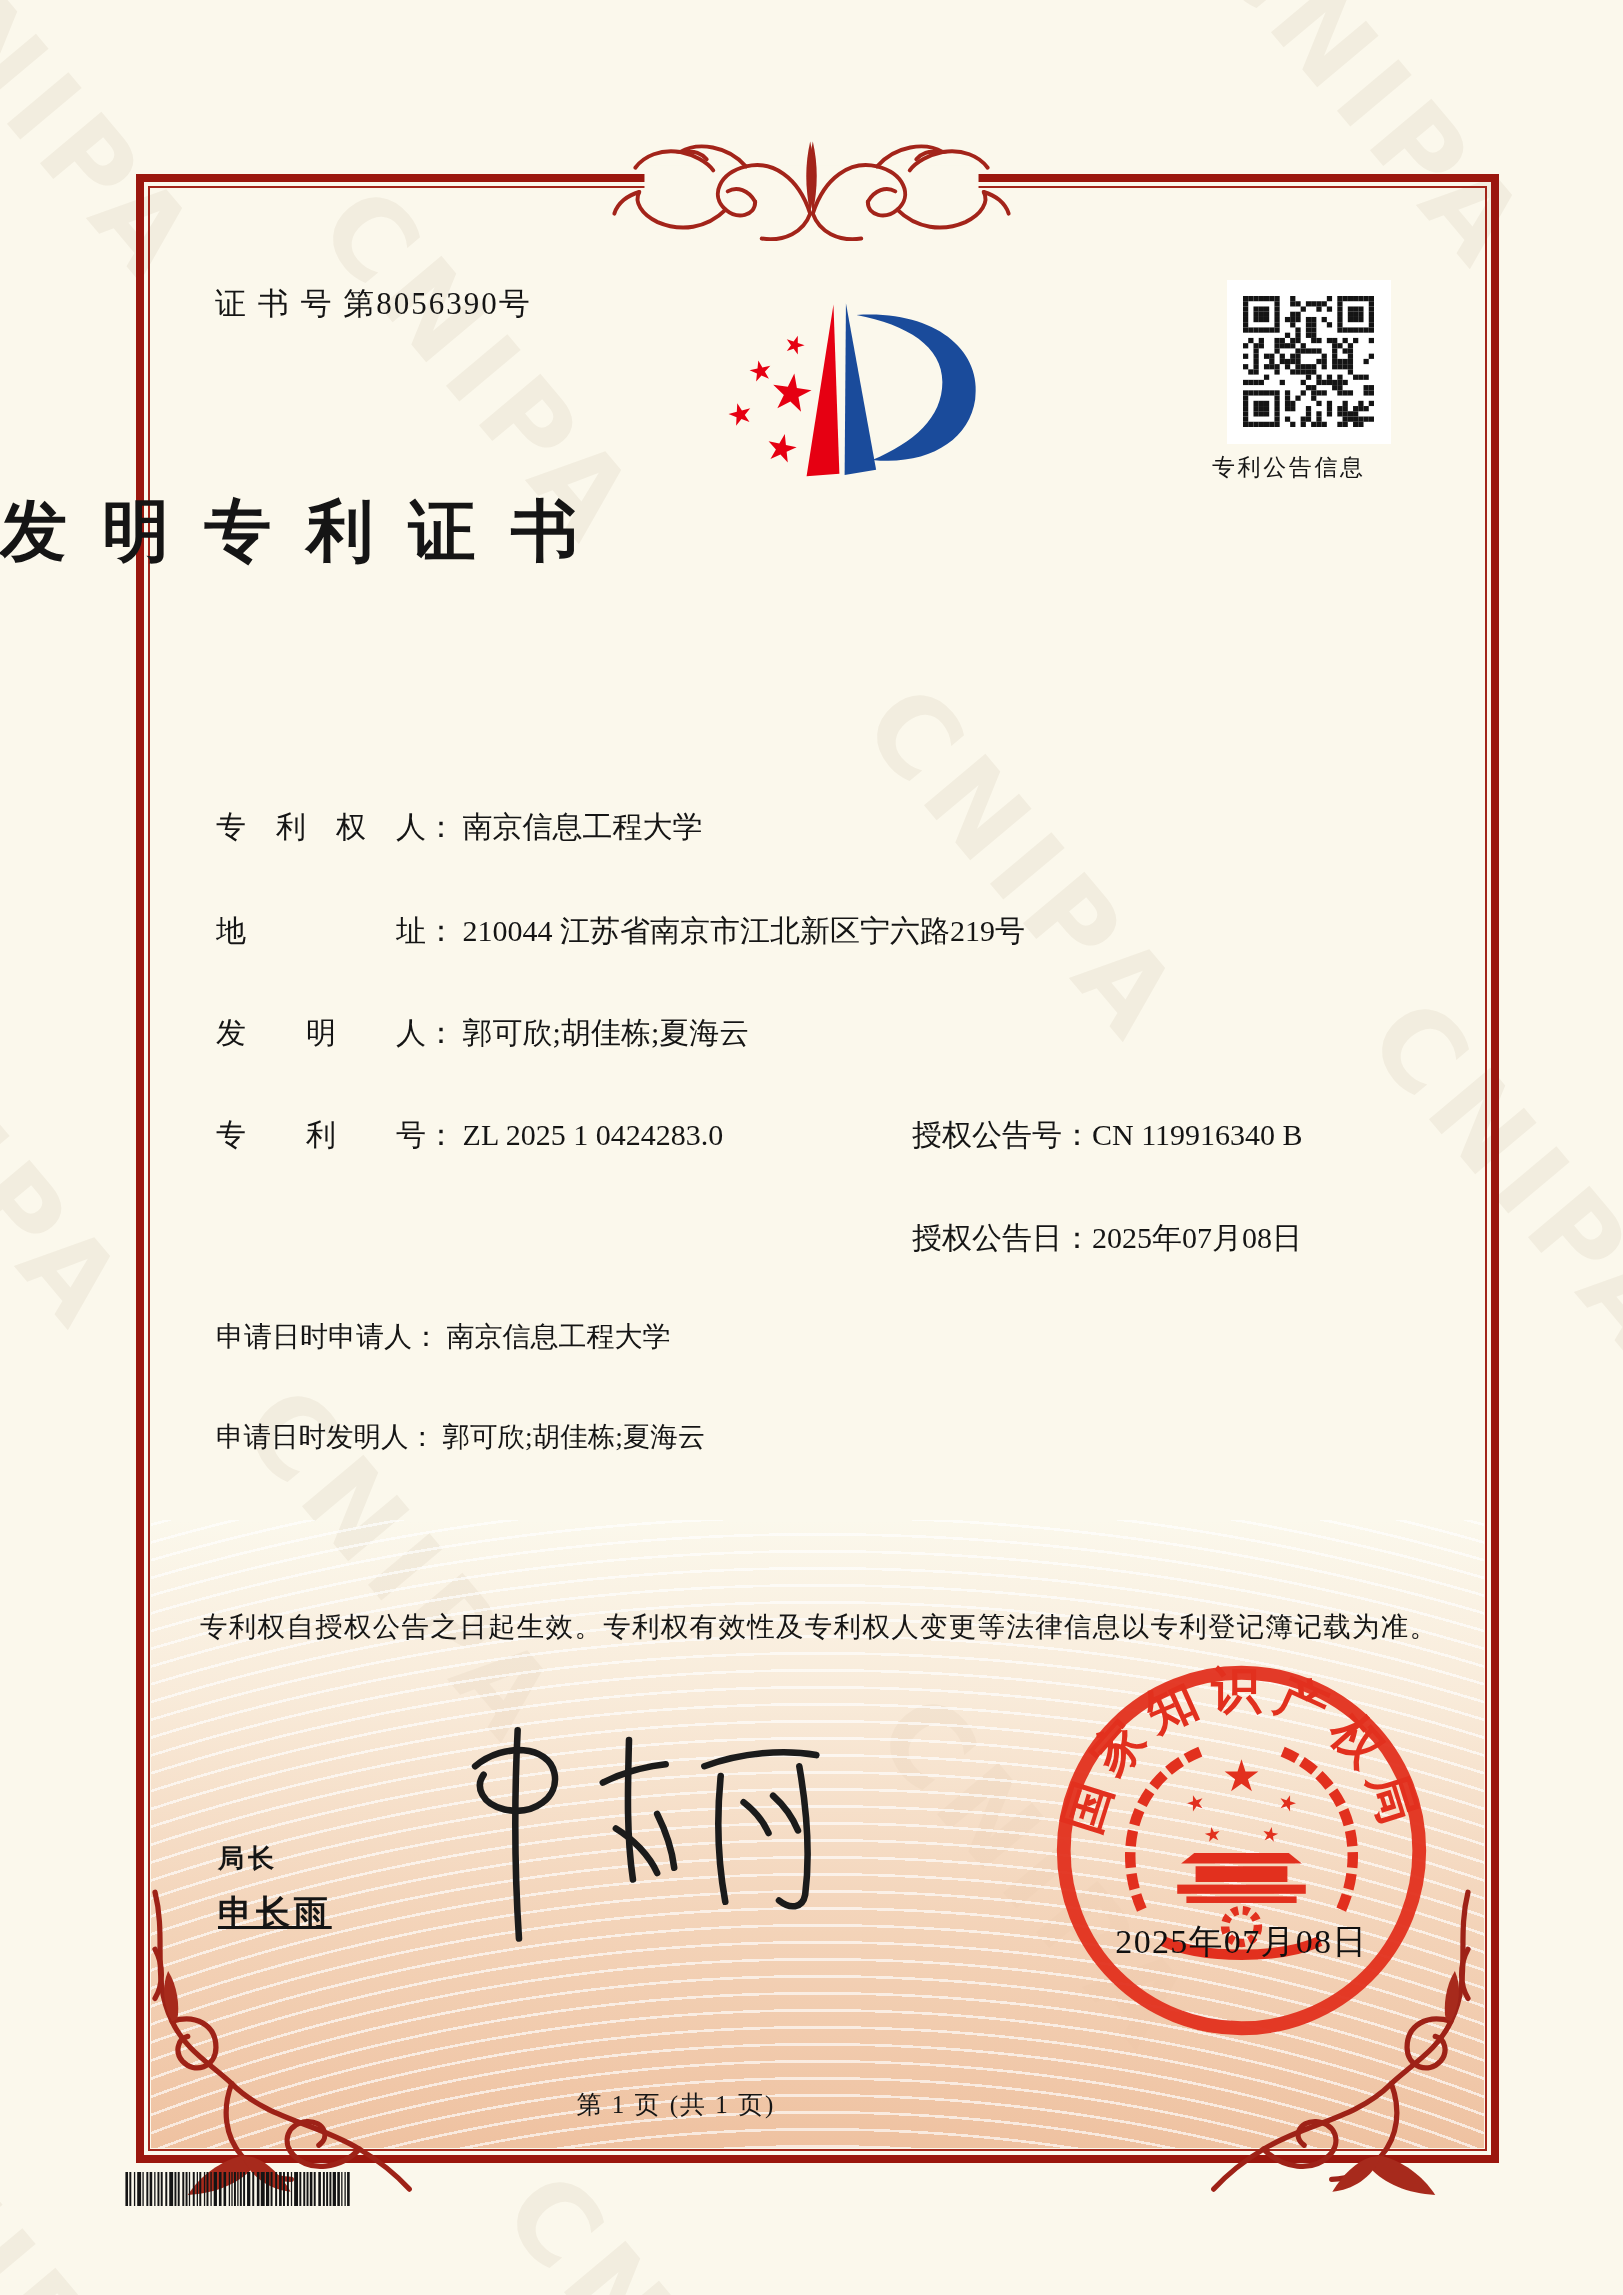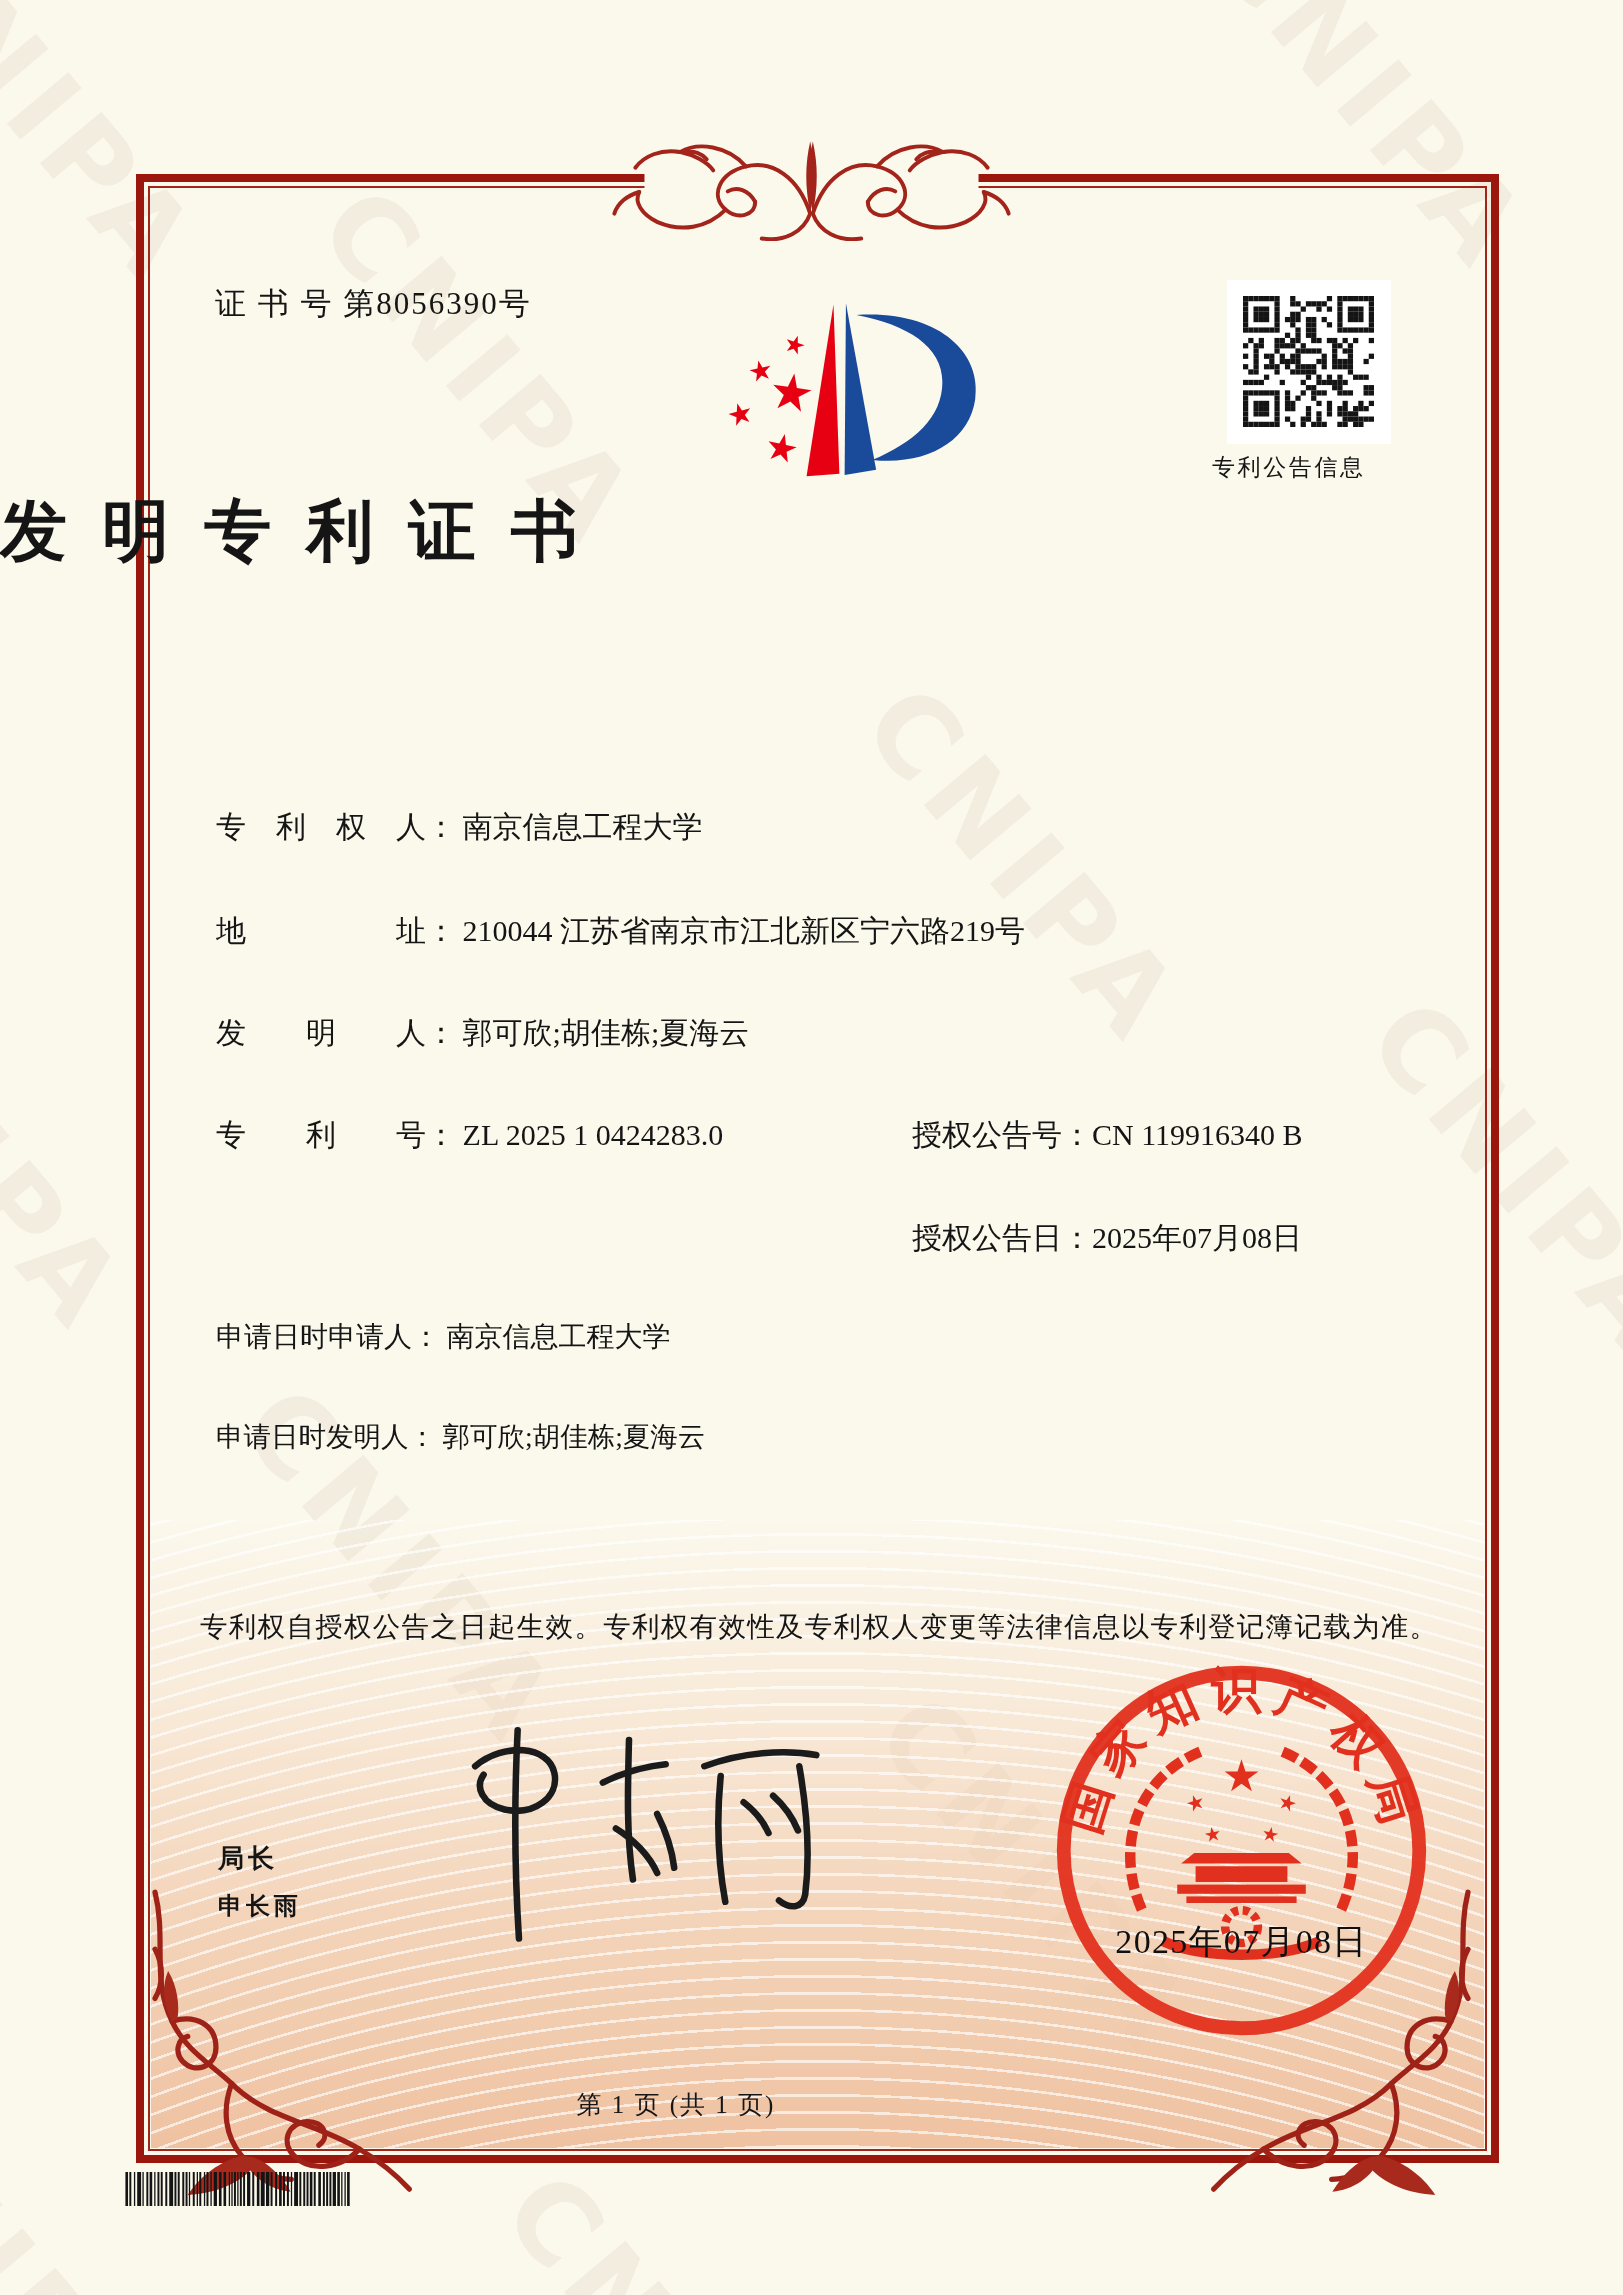--- a/index.html
+++ b/index.html
@@ -52,21 +52,21 @@
   .row .val{margin-left:6.6px;}
   .row-r{left:912px;font-size:30px;}
   .r1{top:670px}.r2{top:807px}.r3{top:911px}.r4{top:1013px}
   .r5{top:1115px}.r6{top:1218px}
   .r7{top:1318px;font-size:28px}.r8{top:1419px;font-size:27.5px}
   .statement{font-size:27.5px;letter-spacing:1.3px;}
   .st1{left:231px;top:1558px}.st2{left:200px;top:1609px}
   .sig-title{left:218px;top:1813px;font-family:"DejaVu Sans","Liberation Sans",sans-serif;
     font-weight:bold;font-size:26px;letter-spacing:3.9px;margin-top:28px;}
   .sig-name{left:218px;top:1890px;font-family:"DejaVu Sans","Liberation Sans",sans-serif;
-    font-weight:bold;font-size:24px;letter-spacing:3.9px;}
+    font-weight:bold;font-size:34px;letter-spacing:3.9px;text-decoration:underline;}
   .signature{left:406px;top:1704px;}
   .seal{left:1048px;top:1657px;}
   .seal-date{left:1048px;top:1919px;width:387px;text-align:center;
     font-size:34px;color:#101010;letter-spacing:1.3px;z-index:5;}
   .footer{left:0;top:2088px;width:1352px;text-align:center;font-size:25px;letter-spacing:2px;}
   .barcode{left:125px;top:2172px;}
 </style>
 </head>
 <body>
 

